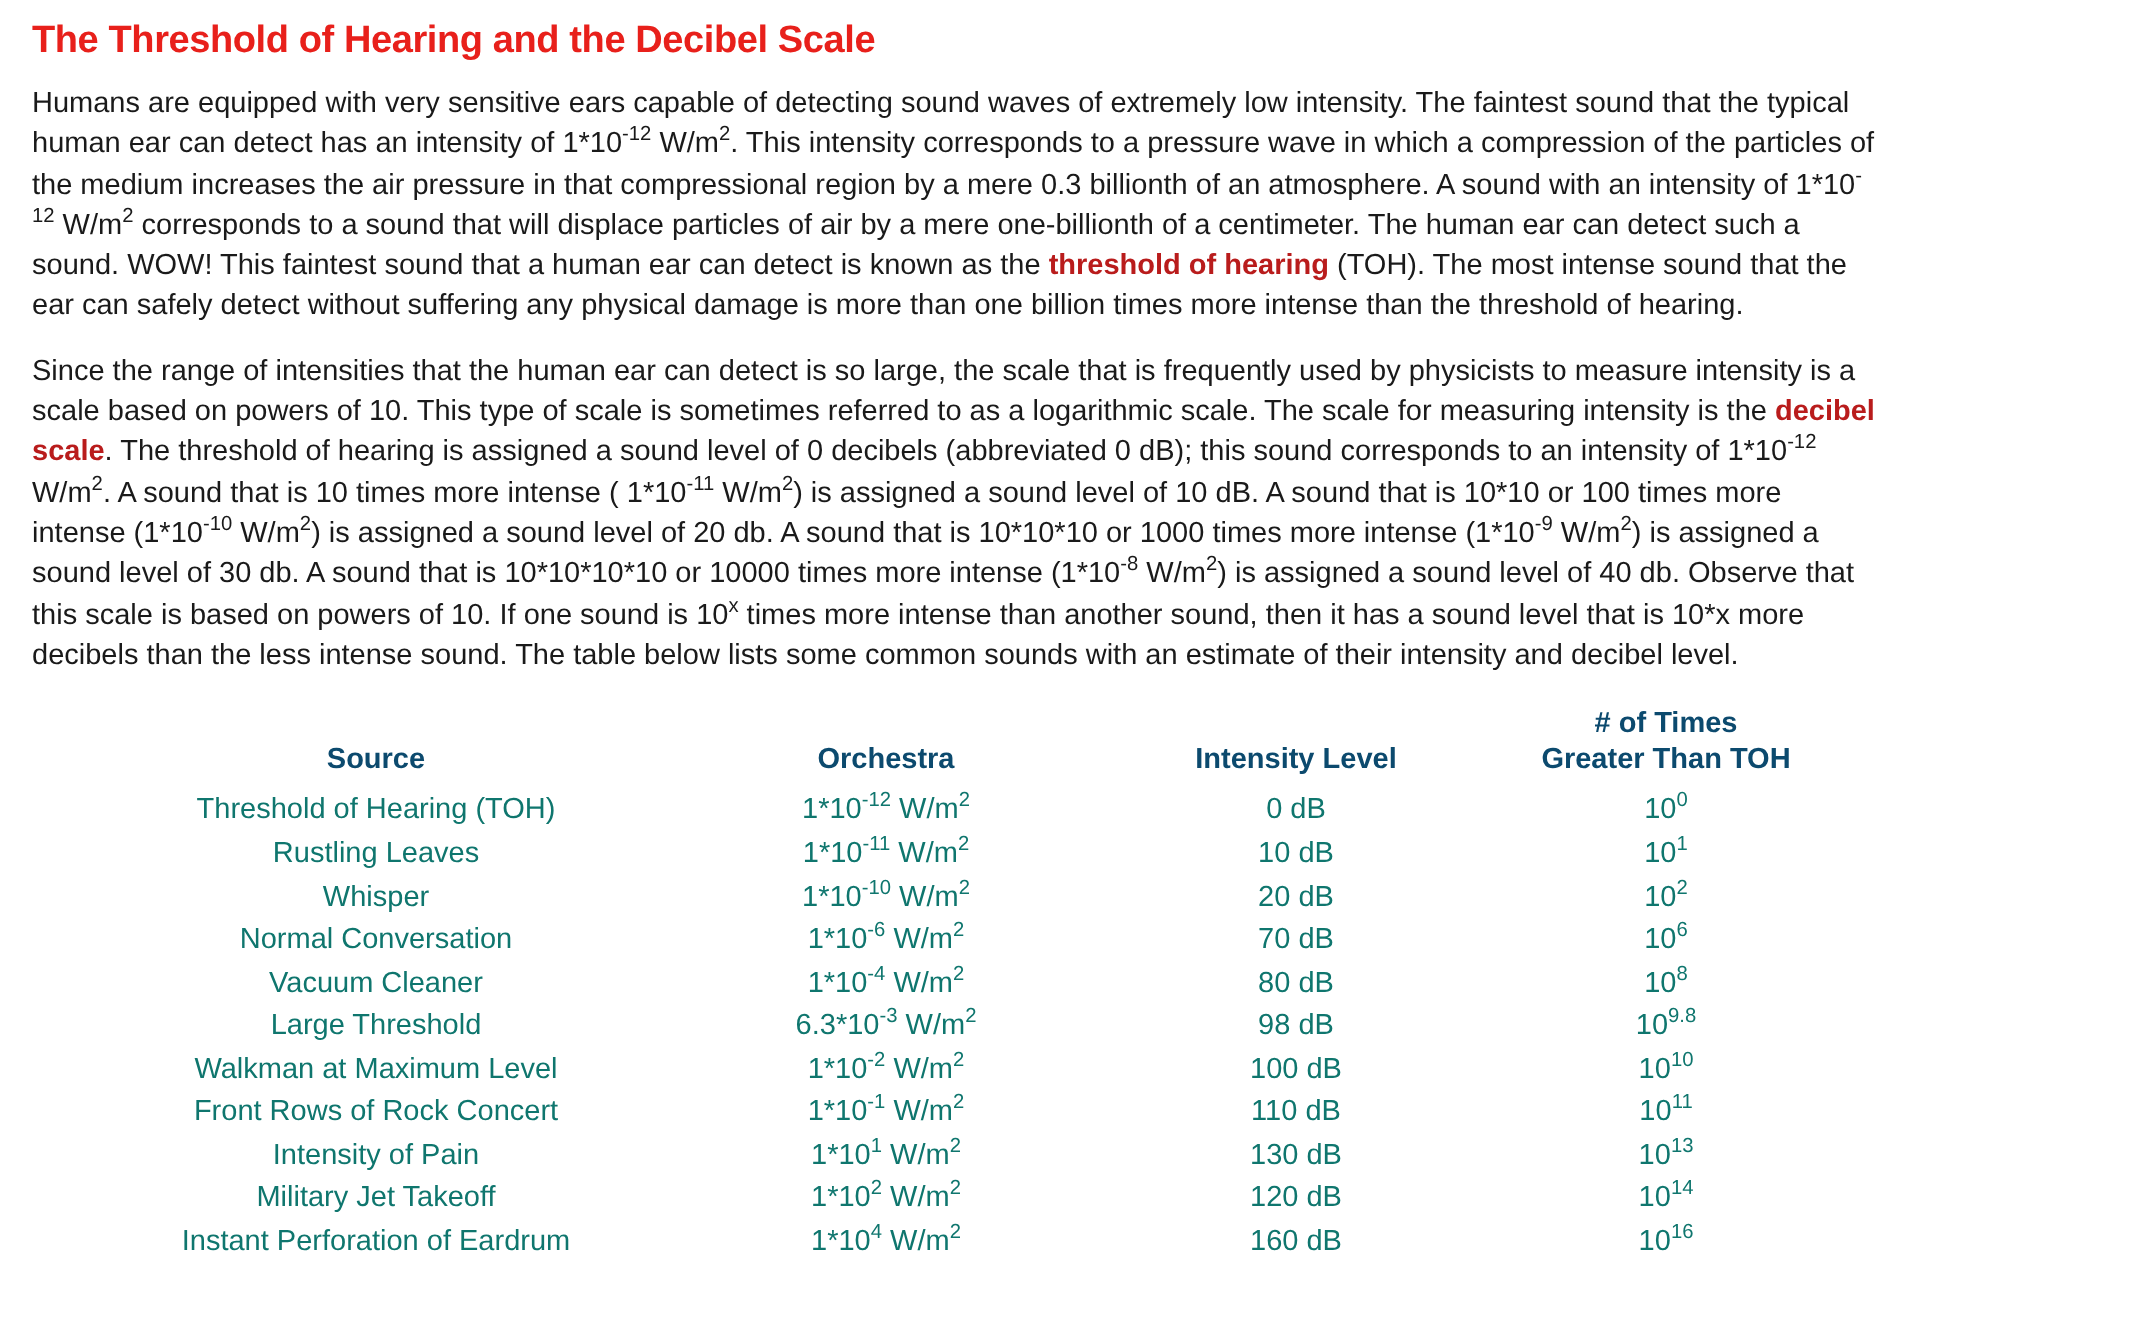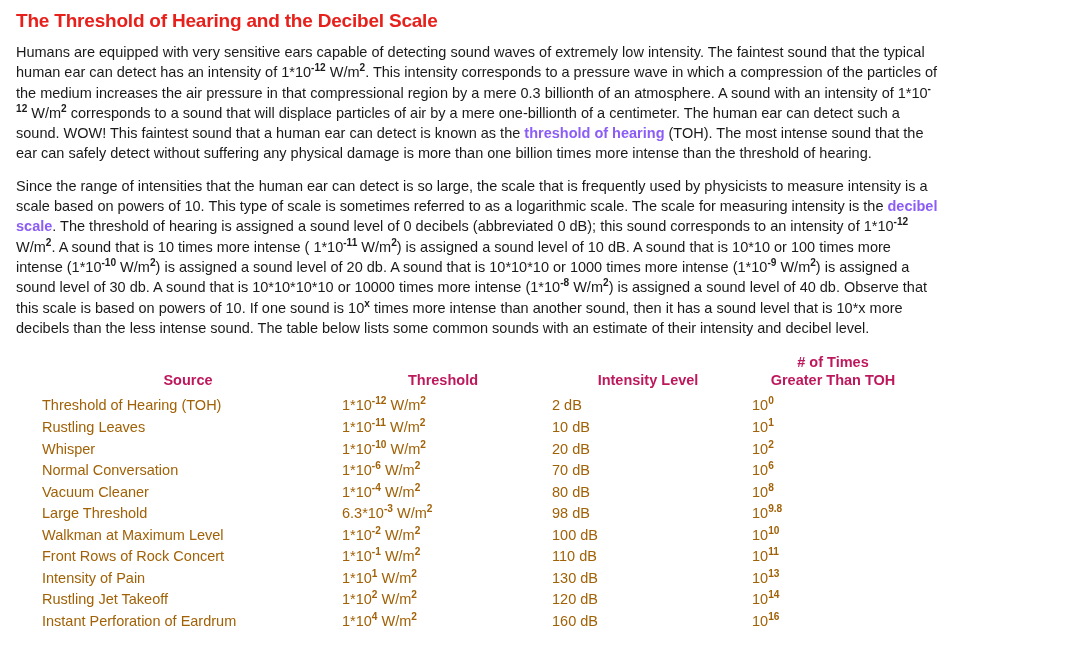--- a/index.html
+++ b/index.html
@@ -29,46 +29,45 @@
   p.body-text {
     font-size: 14.5px;
     line-height: 1.40;
     margin: 0 0 12px 0;
     text-align: left;
     color: #1a1a1a;
   }
   sup, sub {
     font-size: 0.70em;
     line-height: 0;
-    font-weight: bold;
   }
   .hl {
-    color: #8b5cf6;
+    color: #b91c1c;
     font-weight: bold;
   }
   table.data {
     border-collapse: collapse;
     margin: 6px auto 0 auto;
     width: 880px;
     table-layout: fixed;
   }
   table.data th {
-    color: #be185d;
+    color: #0c4a6e;
     font-weight: bold;
     font-size: 14.5px;
     padding: 3px 4px 6px 4px;
     text-align: center;
     vertical-align: bottom;
     line-height: 1.25;
   }
   table.data td {
     font-size: 14.5px;
-    text-align: left;
+    text-align: center;
     padding: 1px 4px;
-    color: #a16207;
+    color: #0f766e;
     line-height: 1.35;
   }
   .col-src { width: 300px; }
   .col-int { width: 210px; }
   .col-lvl { width: 200px; }
   .col-times { width: 170px; }
 </style>
 </head>
 <body>
 
@@ -87,33 +86,33 @@
   <table class="data">
     <colgroup>
       <col class="col-src">
       <col class="col-int">
       <col class="col-lvl">
       <col class="col-times">
     </colgroup>
     <thead>
       <tr>
         <th>Source</th>
-        <th>Threshold</th>
+        <th>Orchestra</th>
         <th>Intensity Level</th>
         <th>
           <span># of Times</span><br>
           <span>Greater Than TOH</span>
         </th>
       </tr>
     </thead>
     <tbody id="table-body">
         <tr>
           <td>Threshold of Hearing (TOH)</td>
           <td><span>1*10</span><sup>-12</sup><span> W/m</span><sup>2</sup></td>
-          <td>2 dB</td>
+          <td>0 dB</td>
           <td><span>10</span><sup>0</sup></td>
         </tr>
         <tr>
           <td>Rustling Leaves</td>
           <td><span>1*10</span><sup>-11</sup><span> W/m</span><sup>2</sup></td>
           <td>10 dB</td>
           <td><span>10</span><sup>1</sup></td>
         </tr>
         <tr>
           <td>Whisper</td>
@@ -151,21 +150,21 @@
           <td>110 dB</td>
           <td><span>10</span><sup>11</sup></td>
         </tr>
         <tr>
           <td>Intensity of Pain</td>
           <td><span>1*10</span><sup>1</sup><span> W/m</span><sup>2</sup></td>
           <td>130 dB</td>
           <td><span>10</span><sup>13</sup></td>
         </tr>
         <tr>
-          <td>Rustling Jet Takeoff</td>
+          <td>Military Jet Takeoff</td>
           <td><span>1*10</span><sup>2</sup><span> W/m</span><sup>2</sup></td>
           <td>120 dB</td>
           <td><span>10</span><sup>14</sup></td>
         </tr>
         <tr>
           <td>Instant Perforation of Eardrum</td>
           <td><span>1*10</span><sup>4</sup><span> W/m</span><sup>2</sup></td>
           <td>160 dB</td>
           <td><span>10</span><sup>16</sup></td>
         </tr>

